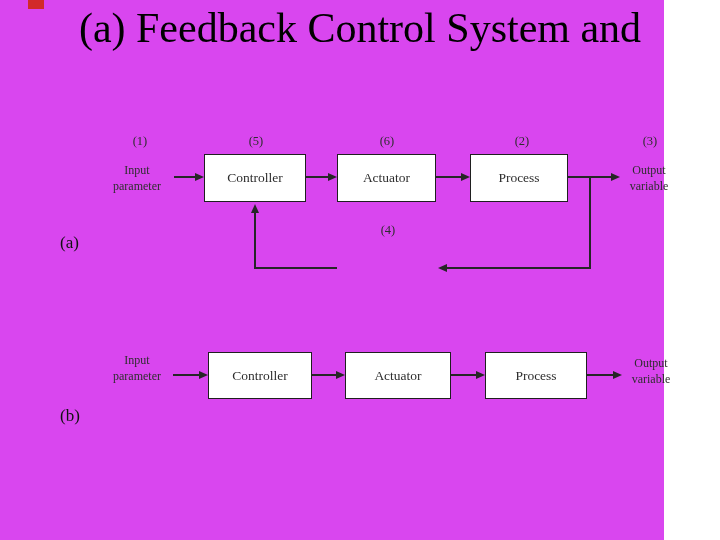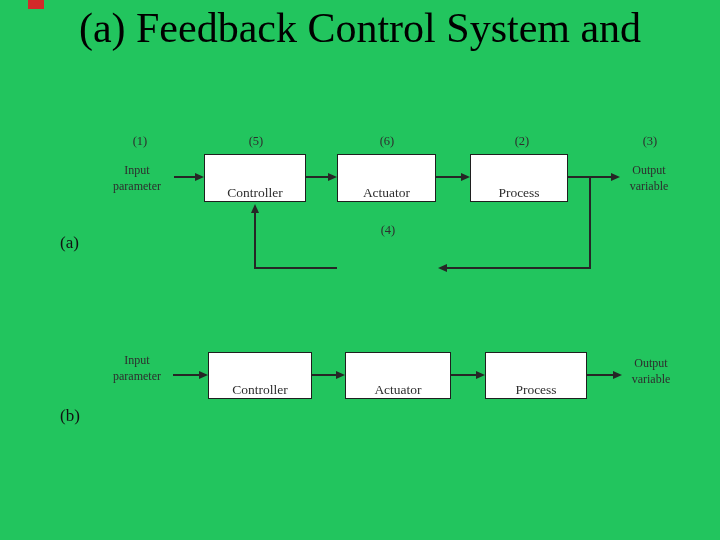--- a/index.html
+++ b/index.html
@@ -2,21 +2,21 @@
 <html><head>
 <meta charset="utf-8">
 <style>
   html, body { margin: 0; padding: 0; }
   body {
     width: 720px; height: 540px;
     background: #ffffff;
     font-family: "Liberation Serif", serif;
     overflow: hidden;
   }
-  .slide { position: relative; width: 720px; height: 540px; background: #22c55e; }
+  .slide { position: relative; width: 664px; height: 540px; background: #d946ef; }
 
   .red-marker { position: absolute; left: 28px; top: 0; width: 16px; height: 9px; }
 
   .title {
     position: absolute; left: 0; top: 5px; width: 720px;
     text-align: center; color: #000000;
     font-size: 42px; line-height: 47px; font-weight: 400;
     letter-spacing: 0px; white-space: nowrap;
   }
 
@@ -25,21 +25,21 @@
     position: absolute; width: 44px; text-align: center;
     font-size: 12.5px; color: #2e2e2e;
   }
   .io-label {
     position: absolute; width: 90px; text-align: center;
     font-size: 12px; line-height: 16px; color: #2e2e2e;
   }
   .box {
     position: absolute; box-sizing: content-box;
     border: 1.5px solid #1f1f1f; background: #ffffff;
-    display: flex; align-items: flex-end; justify-content: center;
+    display: flex; align-items: center; justify-content: center;
     font-size: 13.5px; line-height: 16px; color: #2e2e2e; text-align: center;
   }
   .hline { position: absolute; height: 2px; background: #262626; }
   .vline { position: absolute; width: 2px; background: #262626; }
   .arr-r { position: absolute; width: 0; height: 0;
     border-top: 4px solid transparent; border-bottom: 4px solid transparent;
     border-left: 9px solid #262626; }
   .arr-l { position: absolute; width: 0; height: 0;
     border-top: 4px solid transparent; border-bottom: 4px solid transparent;
     border-right: 9px solid #262626; }

